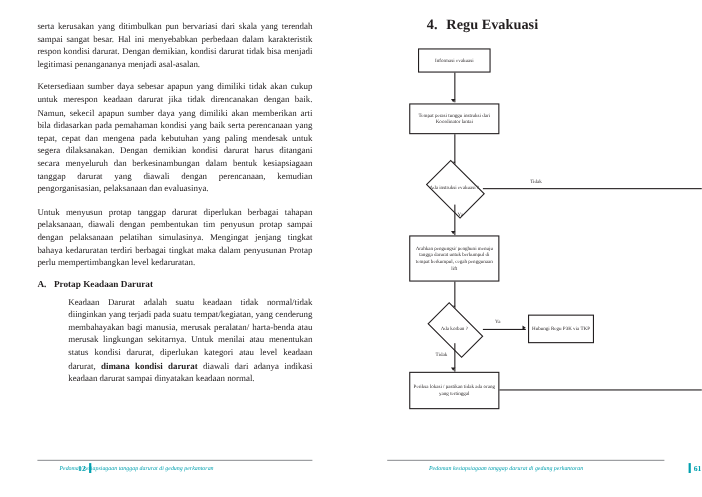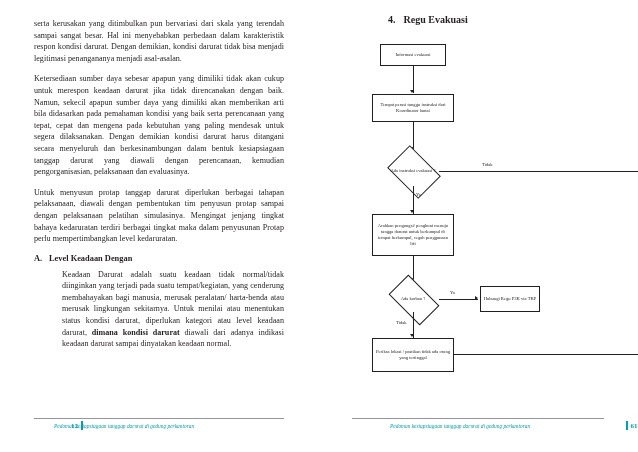--- a/index.html
+++ b/index.html
@@ -37,21 +37,21 @@
     font-size:8.1px;line-height:11.6px;text-align:justify;margin:0;
   }
   .bold{font-weight:bold;}
 
   
   .right-col{
     position:absolute;left:300px;top:14px;width:320px;height:400px;
   }
   .rc-title{
     position:absolute;left:88px;top:0px;
-    font-size:10px;font-weight:bold;
+    font-size:13px;font-weight:bold;
   }
   .rc-title .num{margin-right:8px;}
 
   .node{
     position:absolute;
     box-sizing:border-box;
     border:0.8px solid #231f20;
     background:#ffffff;
     display:flex;align-items:center;justify-content:center;
     text-align:center;
@@ -118,21 +118,21 @@
 
 <div class="page">
 
   <div class="left-col">
     <p>serta kerusakan yang ditimbulkan pun bervariasi dari skala yang terendah sampai sangat besar. Hal ini menyebabkan perbedaan dalam karakteristik respon kondisi darurat. Dengan demikian, kondisi darurat tidak bisa menjadi legitimasi penangananya menjadi asal-asalan.</p>
     <p>Ketersediaan sumber daya sebesar apapun yang dimiliki tidak akan cukup untuk merespon keadaan darurat jika tidak direncanakan dengan baik. Namun, sekecil apapun sumber daya yang dimiliki akan memberikan arti bila didasarkan pada pemahaman kondisi yang baik serta perencanaan yang tepat, cepat dan mengena pada kebutuhan yang paling mendesak untuk segera dilaksanakan. Dengan demikian kondisi darurat harus ditangani secara menyeluruh dan berkesinambungan dalam bentuk kesiapsiagaan tanggap darurat yang diawali dengan perencanaan, kemudian pengorganisasian, pelaksanaan dan evaluasinya.</p>
     <p>Untuk menyusun protap tanggap darurat diperlukan berbagai tahapan pelaksanaan, diawali dengan pembentukan tim penyusun protap sampai dengan pelaksanaan pelatihan simulasinya. Mengingat jenjang tingkat bahaya kedaruratan terdiri berbagai tingkat maka dalam penyusunan Protap perlu mempertimbangkan level kedaruratan.</p>
 
     <div class="section-head">
       <span class="sh-letter">A.</span>
-      <span class="sh-text">Level Keadaan Dengan</span>
+      <span class="sh-text">Protap Keadaan Darurat</span>
     </div>
 
     <div class="indent-block">
       <p><span>Keadaan Darurat adalah suatu keadaan tidak normal/tidak diinginkan yang terjadi pada suatu tempat/kegiatan, yang cenderung membahayakan bagi manusia, merusak peralatan/ harta-benda atau merusak lingkungan sekitarnya. Untuk menilai atau menentukan status kondisi darurat, diperlukan kategori atau level keadaan darurat, </span><span class="bold">dimana kondisi darurat</span><span> diawali dari adanya indikasi keadaan darurat sampai dinyatakan keadaan normal.</span></p>
     </div>
   </div>
 
   <div class="right-col">
 
     <div class="rc-title">

